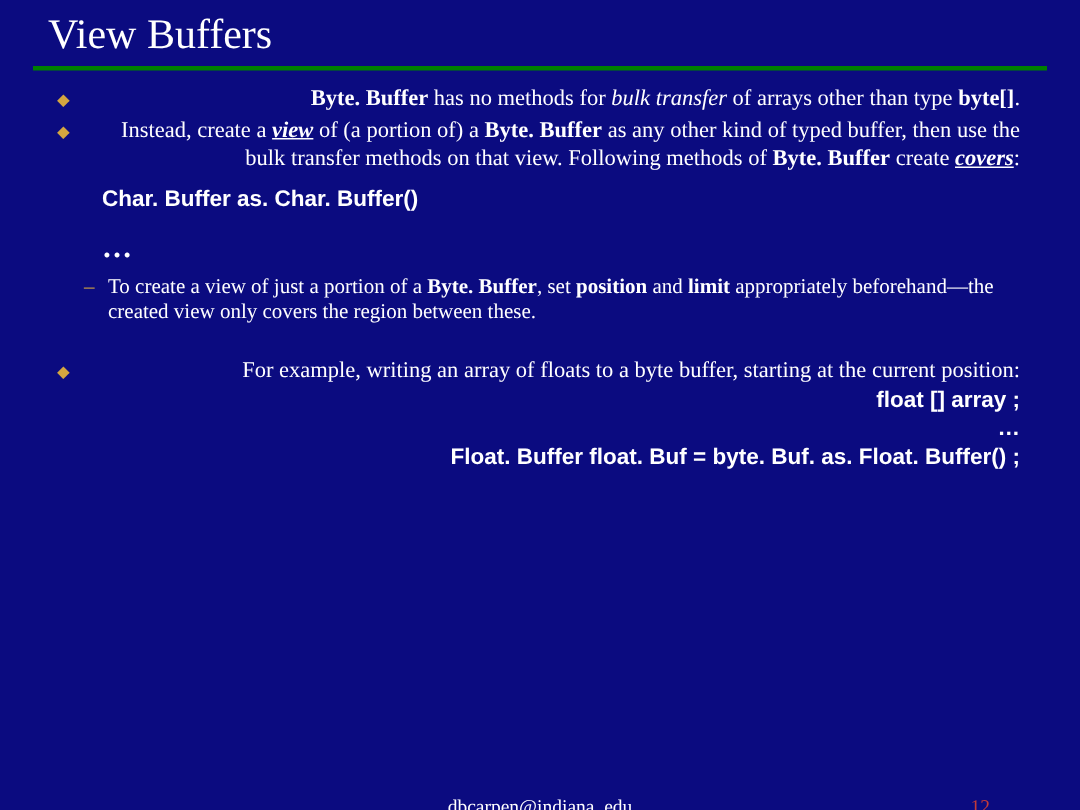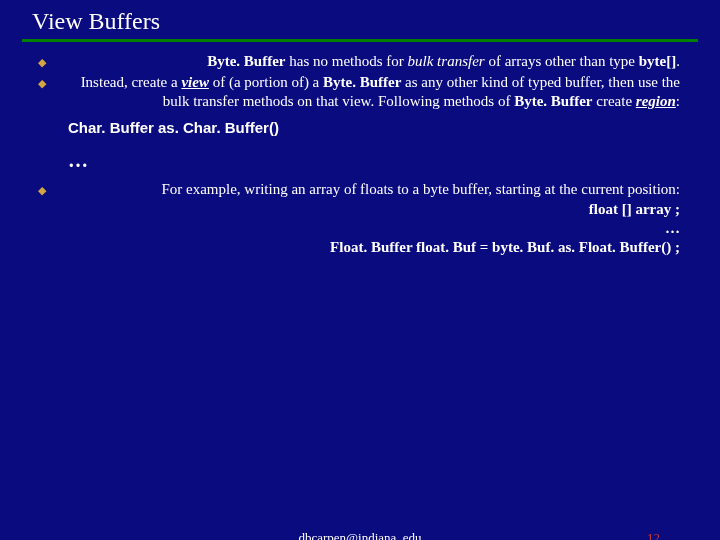--- a/index.html
+++ b/index.html
@@ -14,21 +14,21 @@
     overflow: hidden;
   }
   .slide {
     position: relative;
     width: 720px;
     height: 540px;
     box-sizing: border-box;
   }
   .title {
     color: #fff;
-    font-size: 24px;
+    font-size: 28px;
     font-weight: normal;
     padding: 8px 0 4px 32px;
   }
   .hr {
     border: none;
     border-top: 3px solid #008000;
     margin: 0 22px 10px 22px;
   }
   .content {
     padding: 0 40px 0 60px;
@@ -65,21 +65,21 @@
     line-height: 1.25;
   }
   .lvl2::before {
     content: "–";
     color: #d4a640;
     position: absolute;
     left: -16px;
     top: 0;
   }
   .code-inline {
-    font-family: Liberation Serif, serif;
+    font-family: Liberation Sans, sans-serif;
     font-weight: bold;
   }
   .footer {
     position: absolute;
     bottom: 10px;
     width: 720px;
     font-size: 13px;
   }
   .footer-center {
     position: absolute;
@@ -100,29 +100,30 @@
 <body>
 
 <div class="slide">
 
   <div class="title">View Buffers</div>
   <hr class="hr">
 
   <div class="content">
 
     <div class="lvl1"><b>Byte. Buffer</b> has no methods for <i>bulk transfer</i> of arrays other than type <b>byte[]</b>.</div>
-    <div class="lvl1">Instead, create a <b><i><u>view</u></i></b> of (a portion of) a <b>Byte. Buffer</b> as any other kind of typed buffer, then use the bulk transfer methods on that view.  Following methods of <b>Byte. Buffer</b> create <b><i><u>region</u></i></b>:</div>
+    <div class="lvl1">Instead, create a <b><i><u>view</u></i></b> of (a portion of) a <b>Byte. Buffer</b> as any other kind of typed buffer, then use the bulk transfer methods on that view.  Following methods of <b>Byte. Buffer</b> create <b><i><u>covers</u></i></b>:</div>
 
     <div class="code-block">
       <div>Char. Buffer as. Char. Buffer()</div>
     </div>
     <div class="ellips">…</div>
 
+    <div class="lvl2">To create a view of just a portion of a <b>Byte. Buffer</b>, set <b>position</b> and <b>limit</b> appropriately beforehand—the created view only covers the region between these.</div>
 
-    <div class="lvl1" style="margin-top:8px">
+    <div class="lvl1" style="margin-top:20px">
       <span>For example, writing an array of floats to a byte buffer, starting at the current position:</span>
       <div class="code-inline" style="margin-left:8px; margin-top:2px;">
         <div>float [] array ;</div>
         <div>…</div>
         <div>Float. Buffer float. Buf = byte. Buf. as. Float. Buffer() ;</div>
       </div>
     </div>
 
   </div>
 

